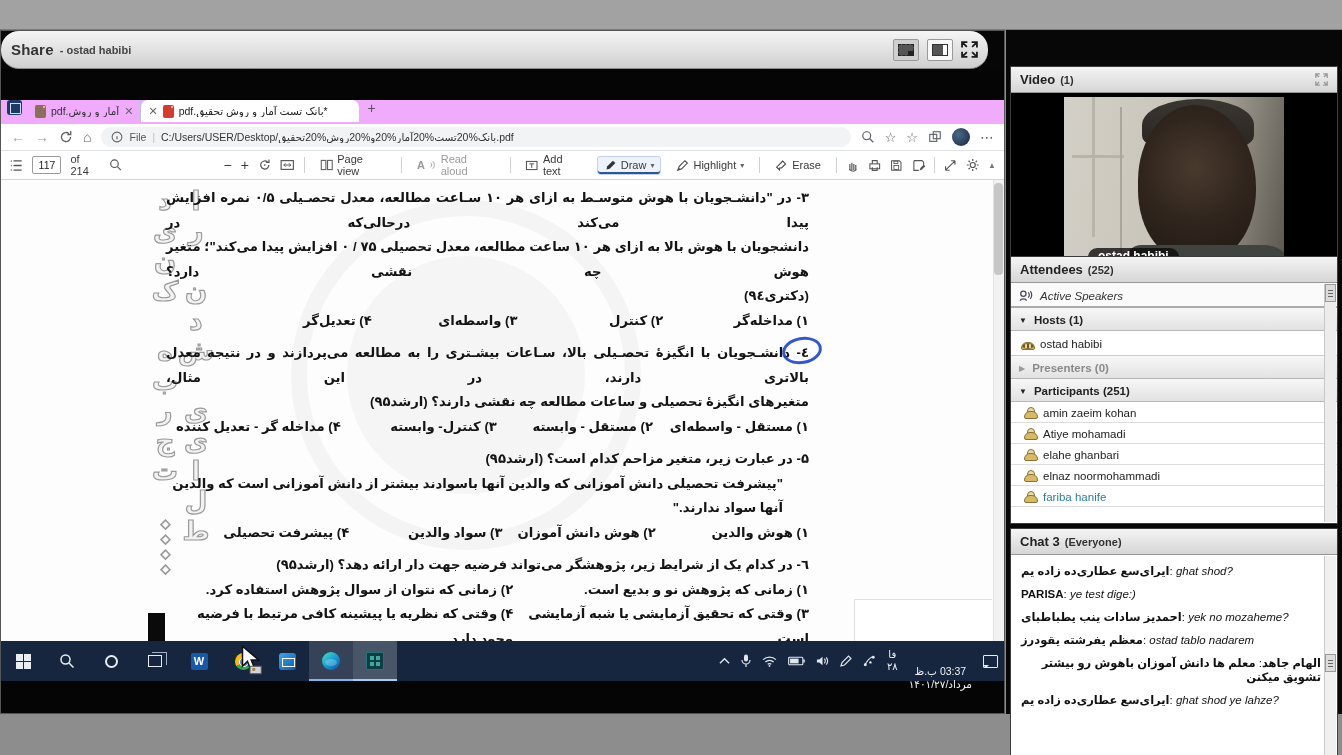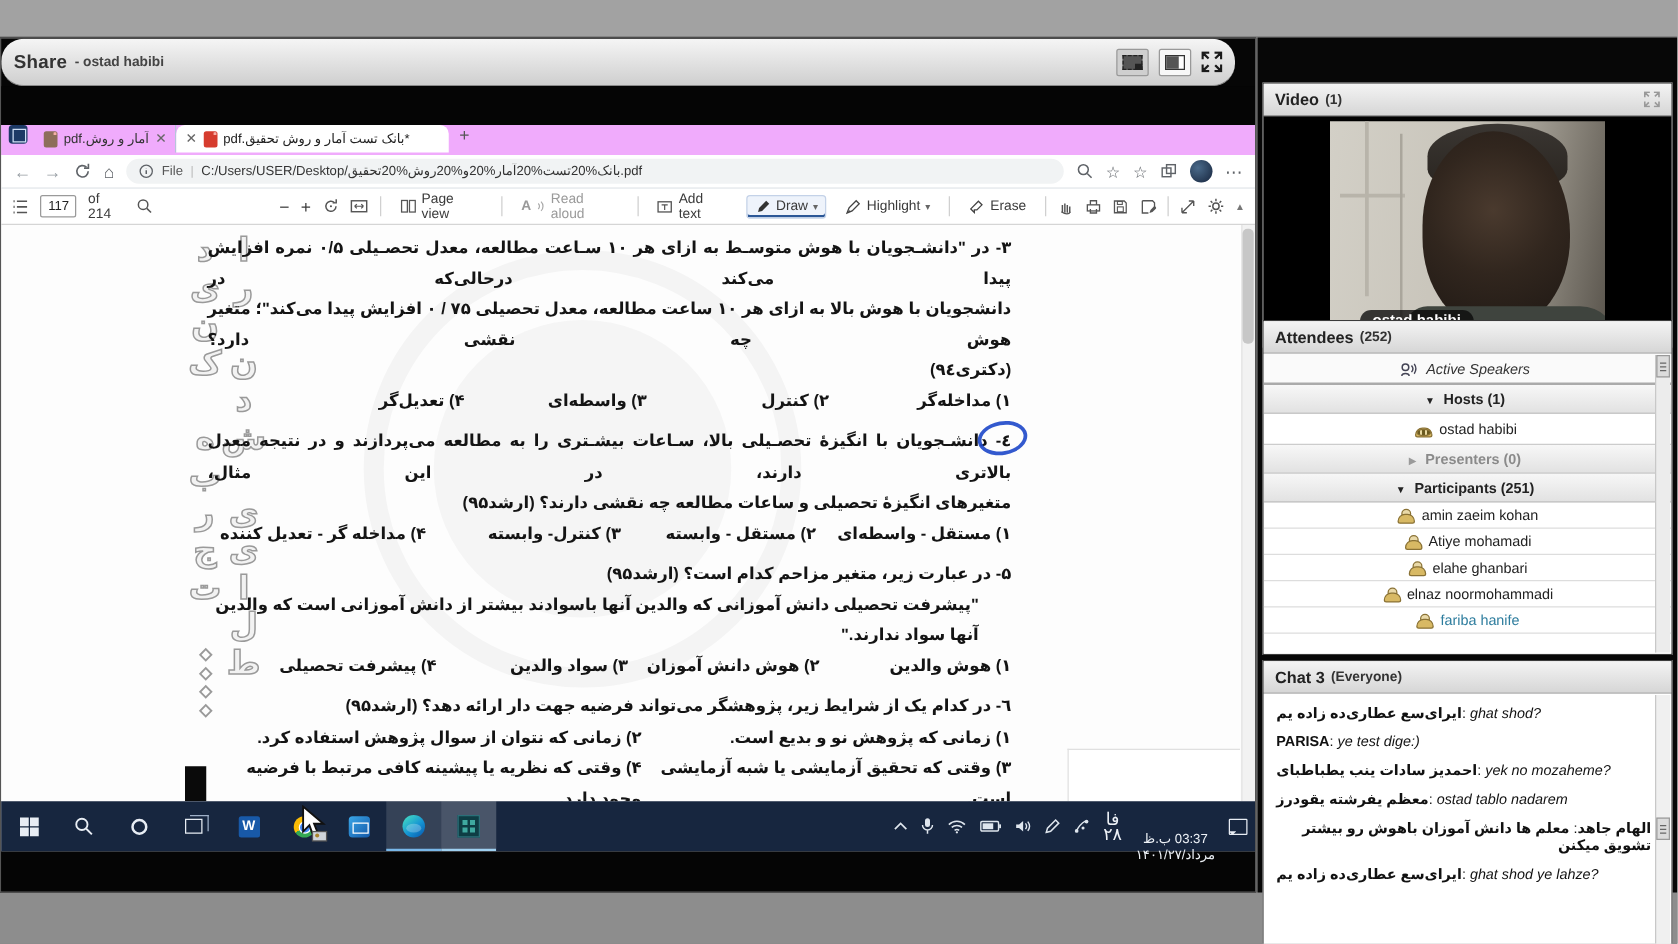--- a/index.html
+++ b/index.html
@@ -90,21 +90,21 @@
   .chrome-ic::after { content:""; position:absolute; left:4.5px; top:4.5px; width:8px; height:8px; background:#4285f4; border:1.5px solid #fff; border-radius:50%; }
   .mail-ic { width:17px; height:17px; border-radius:3px; background:linear-gradient(135deg,#3aa7e8,#1458a8); position:relative; }
   .mail-ic::after { content:""; position:absolute; left:3px; top:5px; width:11px; height:7px; border:1.2px solid #fff; }
   .edge-ic { width:18px; height:18px; border-radius:50%; background:linear-gradient(140deg,#41d6c3 10%,#1595d3 55%,#0b62b4 90%); position:relative; }
   .edge-ic::after { content:""; position:absolute; left:3px; top:7px; width:12px; height:7px; border-radius:50%; background:rgba(255,255,255,.25); }
   .connect-ic { width:18px; height:18px; background:#0e3d44; border:1px solid #2b6f78; display:grid; grid-template-columns:1fr 1fr; gap:2px; padding:3px; }
   .connect-ic span { background:#3fa9a0; }
   .cursor-wrap { position:absolute; left:236px; bottom:2px; }
   .tray { margin-left:auto; display:flex; align-items:center; gap:11px; padding-right:6px; }
   .tray-ic { color:#dfe6ee; display:flex; align-items:center; }
-  .tray-lang { text-align:center; font-size:14px; line-height:12px; color:#eef2f7; }
+  .tray-lang { text-align:center; font-size:10px; line-height:12px; color:#eef2f7; }
   .tray-clock { text-align:center; font-size:10.5px; line-height:13px; color:#eef2f7;margin-top:33px; }
   .action-ic { width:15px; height:13px; border:1.3px solid #e8edf4; border-radius:1px; position:relative; }
   .action-ic::after { content:""; position:absolute; left:-1px; bottom:-4px; border:3px solid transparent; border-top-color:#e8edf4; }
 
   
   .right-panel { position:absolute; left:1006px; top:30px; width:336px; height:684px; background:#070707; }
   .pod { position:absolute; left:4px; width:328px; background:#fff; border:1px solid #3c3c3c; }
   .pod-header { height:26px; background:linear-gradient(#f4f4f4,#d6d6d6); border-bottom:1px solid #979797; display:flex; align-items:center; padding:0 9px; gap:5px; }
   .pod-title { font-size:13px; font-weight:bold; color:#222; }
   .pod-count { font-size:11px; font-weight:bold; color:#333; }
@@ -114,21 +114,21 @@
   .video-body { position:absolute; left:0; top:26px; right:0; bottom:0; background:#000; }
   .webcam { position:absolute; left:50%; top:4px; transform:translateX(-50%); width:220px; height:176px; background:linear-gradient(100deg,#d3d0c7 0%,#c9c5bb 45%,#8f8a80 75%,#5a554d 100%); overflow:hidden; }
   .door-line { position:absolute; background:#b8b4aa; }
   .head { position:absolute; left:74px; top:8px; width:118px; height:158px; border-radius:48% 52% 46% 46%; background:radial-gradient(circle at 48% 40%, #4a3a2e 0%, #31261e 45%, #1d1713 100%); }
   .hair { position:absolute; left:78px; top:2px; width:112px; height:52px; border-radius:50% 50% 30% 30%; background:linear-gradient(#3a3632,#2a2520); }
   .shoulder { position:absolute; left:60px; bottom:-6px; width:170px; height:34px; border-radius:18px 30px 0 0; background:#3f443e; }
   .nametag { position:absolute; left:24px; bottom:7px; background:rgba(10,10,10,.78); color:#fff; font-size:12px; font-weight:bold; padding:1px 10px 3px; border-radius:9px; }
 
   .attendees-pod { top:226px; height:268px; }
   .att-body { position:absolute; left:0; top:26px; right:0; bottom:0; background:#fff; overflow:hidden; }
-  .att-row { display:flex; align-items:center; gap:7px; font-size:11.5px; color:#222; border-bottom:1px solid #ccc; padding:2px 12px 0 8px; height:25px;justify-content:center; }
+  .att-row { display:flex; align-items:center; gap:7px; font-size:11.5px; color:#222; border-bottom:1px solid #ccc; padding:2px 12px 0 8px; height:25px; }
   .att-row.speakers { font-style:italic; color:#333; background:#fafafa; border-bottom:2px solid #aaa; }
   .att-sect { height:23px; background:linear-gradient(#f7f7f7,#e2e2e2); font-weight:bold; border-bottom:1px solid #b8b8b8; }
   .att-sect .tri { font-size:8px; color:#222; }
   .att-sect.dim { color:#8a8a8a; }
   .att-sect.dim .tri { color:#9a9a9a; }
   .p-row { height:21px; border-bottom:1px solid #ddd; padding-left:13px; }
   .p-row .pname { color:#222; }
   .p-row.hi .pname { color:#2e7d9e; }
   .person { width:12px; height:12px; position:relative; flex:0 0 auto; }
   .person::before { content:""; position:absolute; left:3px; top:0; width:6px; height:6px; border-radius:50%; background:#e9d9a8; border:1px solid #8a7235; }

